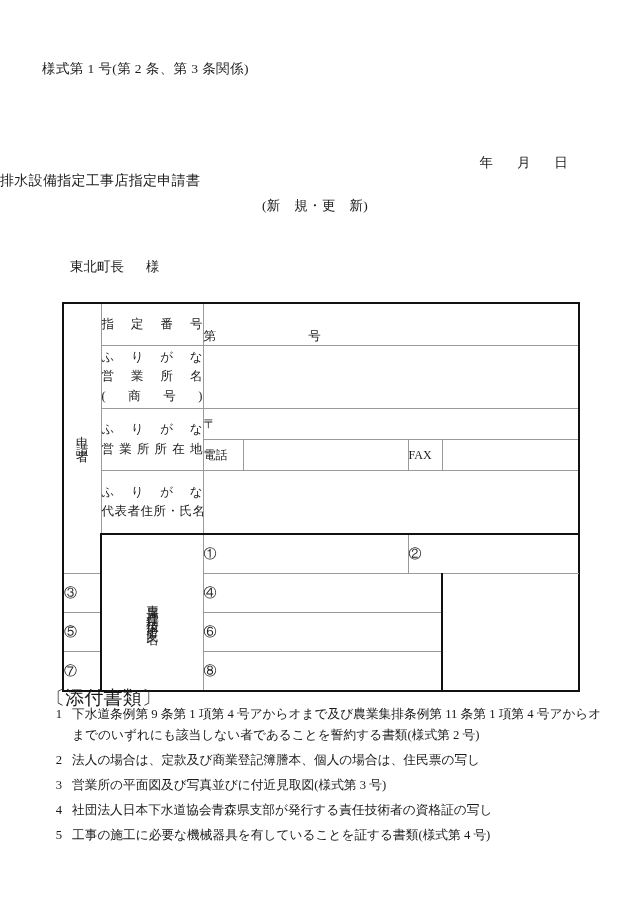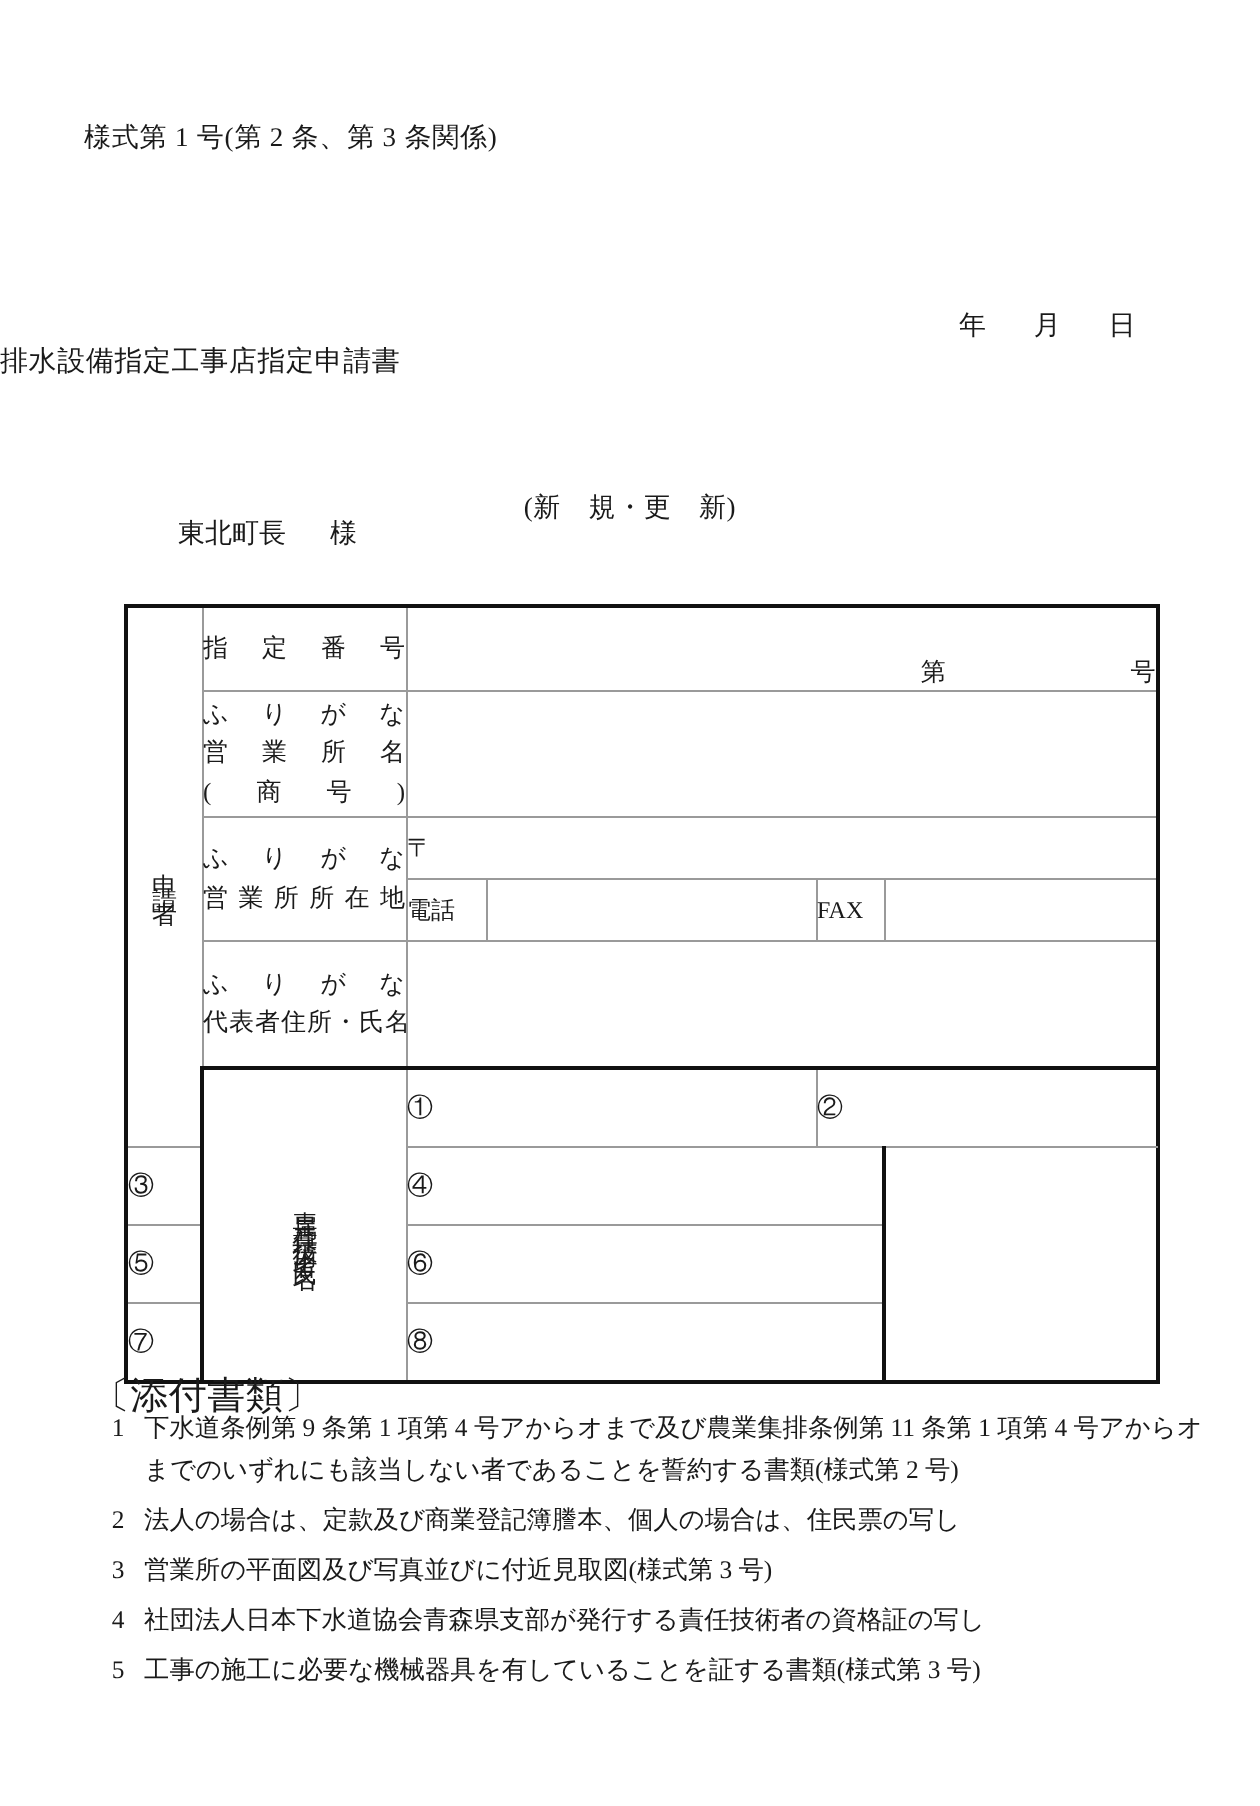--- a/index.html
+++ b/index.html
@@ -59,31 +59,29 @@
     letter-spacing: 0.3px;
   }
   .doc-subtitle {
     position: absolute;
     left: 0;
     right: 0;
     top: 197px;
     text-align: center;
     font-size: 13.5px;
     letter-spacing: 0.3px;
-    margin-top: 48px;
   }
 
   
   .addressee {
     position: absolute;
     left: 70px;
     top: 258px;
     font-size: 13.5px;
     white-space: nowrap;
-    margin-left: 19px;
   }
   .addressee .honorific {
     margin-left: 22px;
   }
 
   
   .form-table {
     position: absolute;
     left: 62px;
     top: 302px;
@@ -147,21 +145,21 @@
   .val-cell {
     padding: 5px 8px;
   }
   .h-num  { height: 31px; }
   .h-name { height: 62px; }
   .h-addr { height: 30px; }
   .h-rep  { height: 62px; }
   .h-eng  { height: 38px; }
 
   .shitei-val {
-    text-align: right;
+    text-align: left;
     font-size: 12.5px;
     letter-spacing: 0.3px;
     margin-top: 24px;
   }
   .shitei-val .gap { display: inline-block; width: 92px; }
 
   .postal {
     padding: 4px 8px;
     font-size: 12.5px;
   }
@@ -381,17 +379,17 @@
     <div class="attach-item">
       <span class="attach-no">3</span>
       <span class="attach-text">営業所の平面図及び写真並びに付近見取図(様式第 3 号)</span>
     </div>
     <div class="attach-item">
       <span class="attach-no">4</span>
       <span class="attach-text">社団法人日本下水道協会青森県支部が発行する責任技術者の資格証の写し</span>
     </div>
     <div class="attach-item">
       <span class="attach-no">5</span>
-      <span class="attach-text">工事の施工に必要な機械器具を有していることを証する書類(様式第 3 号)</span>
+      <span class="attach-text">工事の施工に必要な機械器具を有していることを証する書類(様式第 4 号)</span>
     </div>
   </div>
 
 </div>
 
 </body></html>

